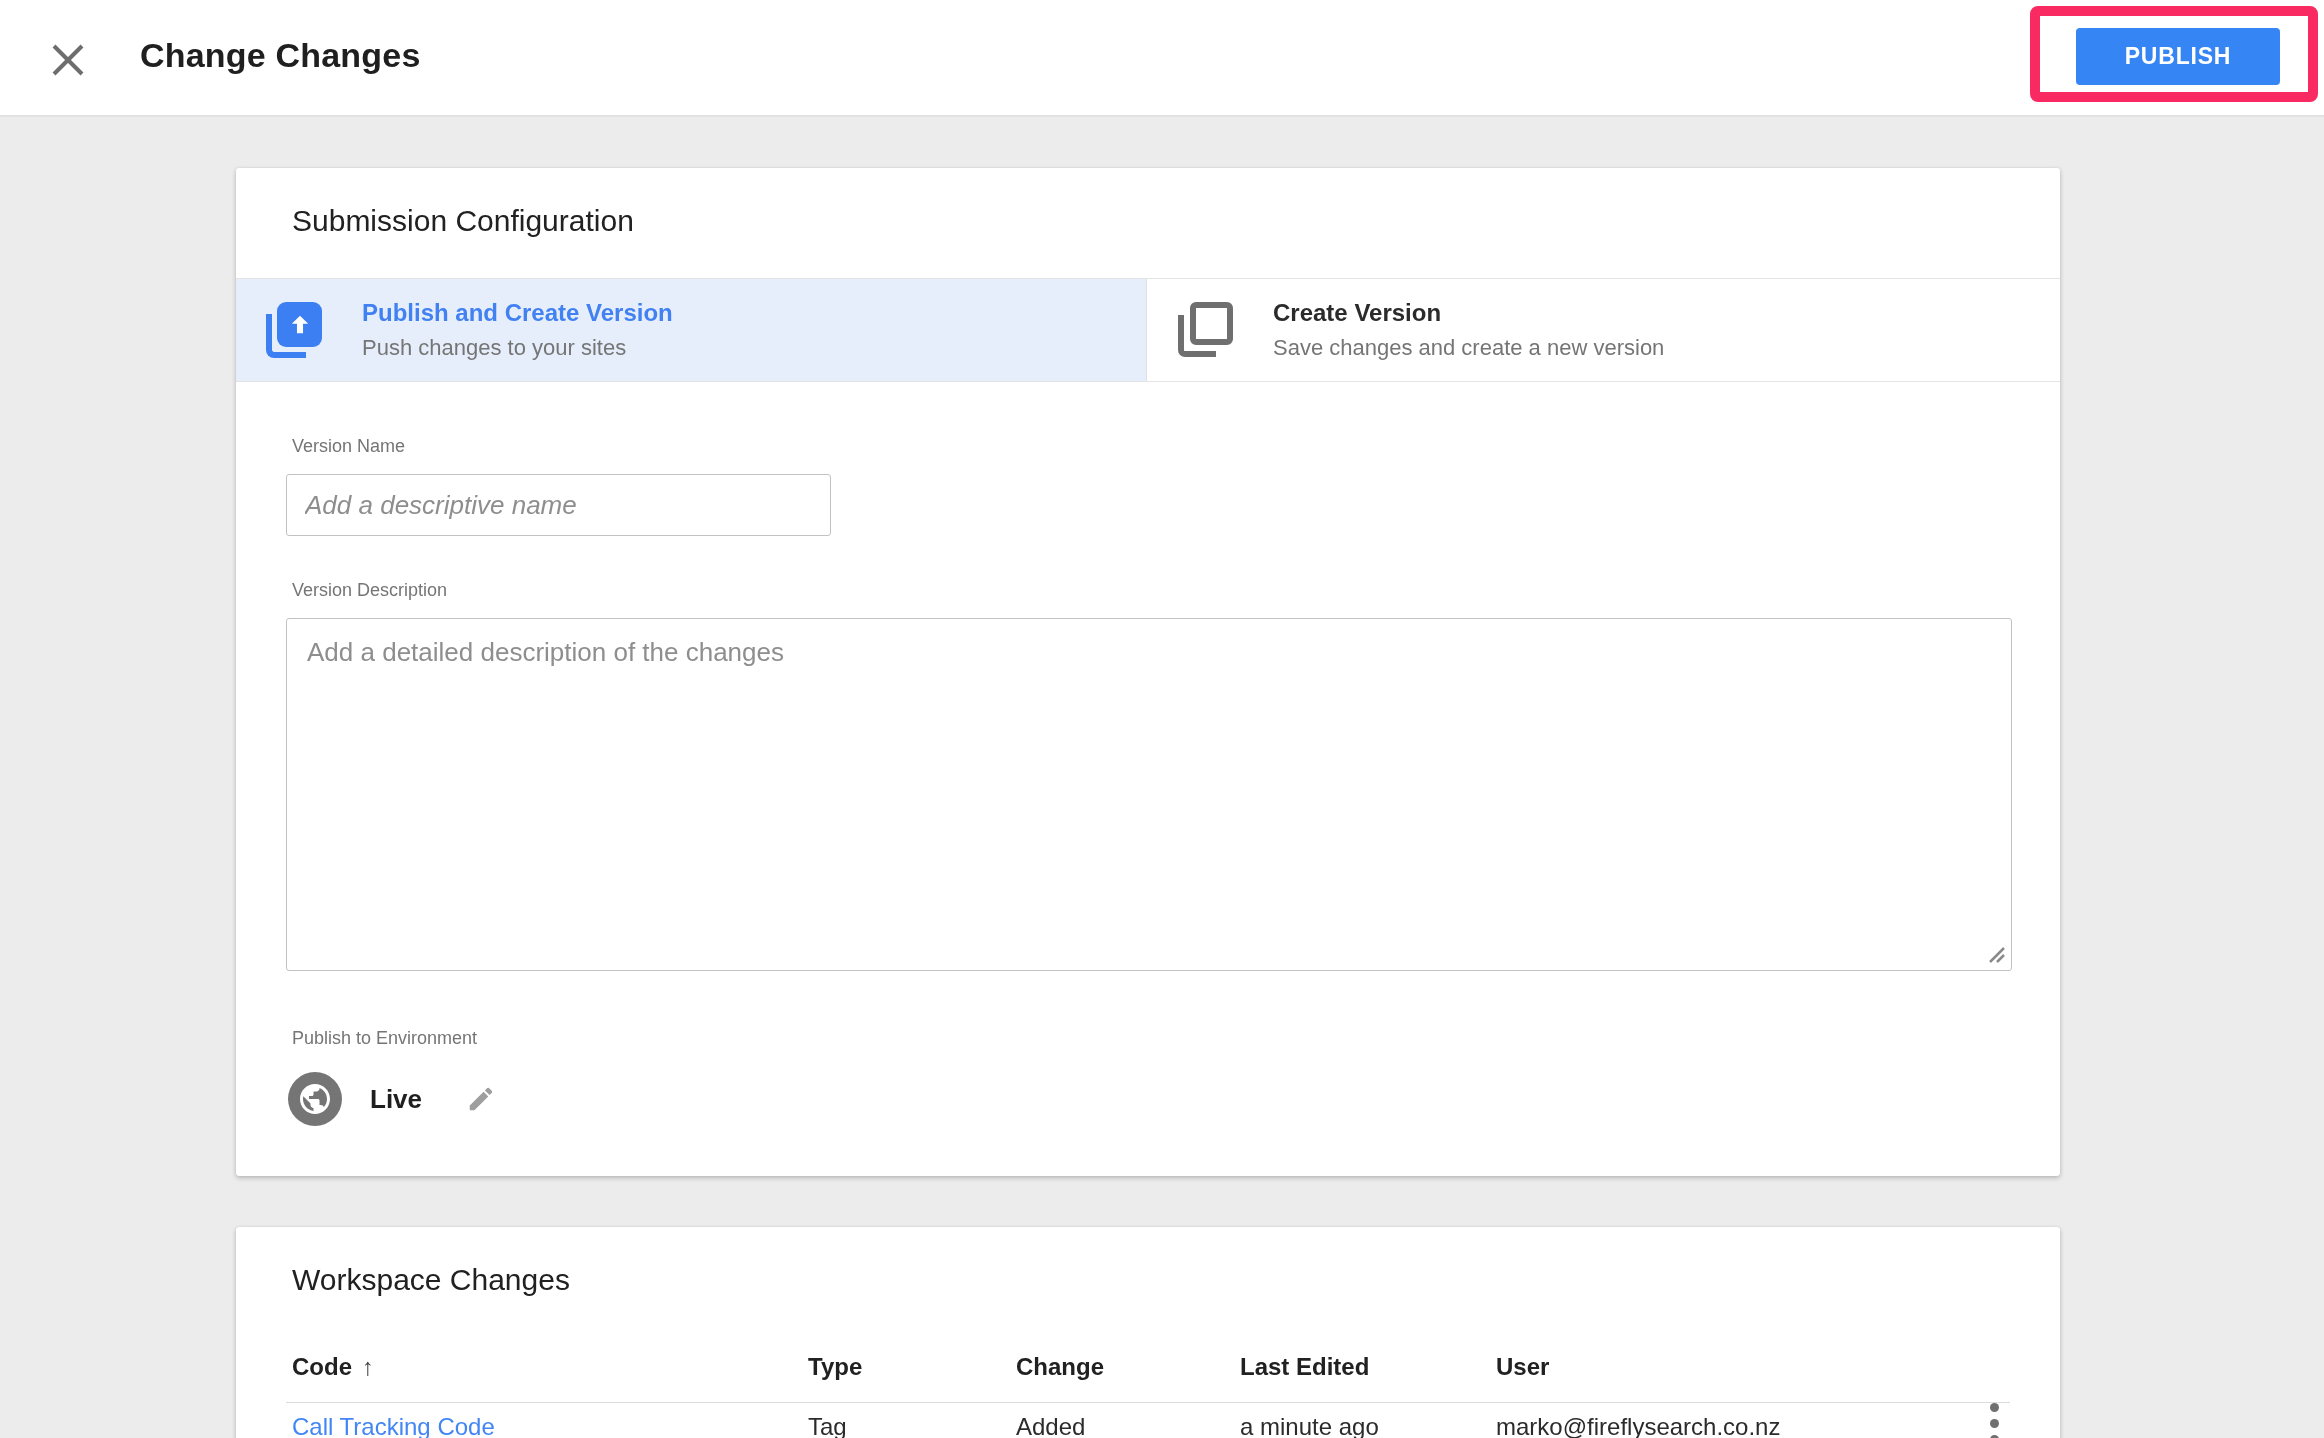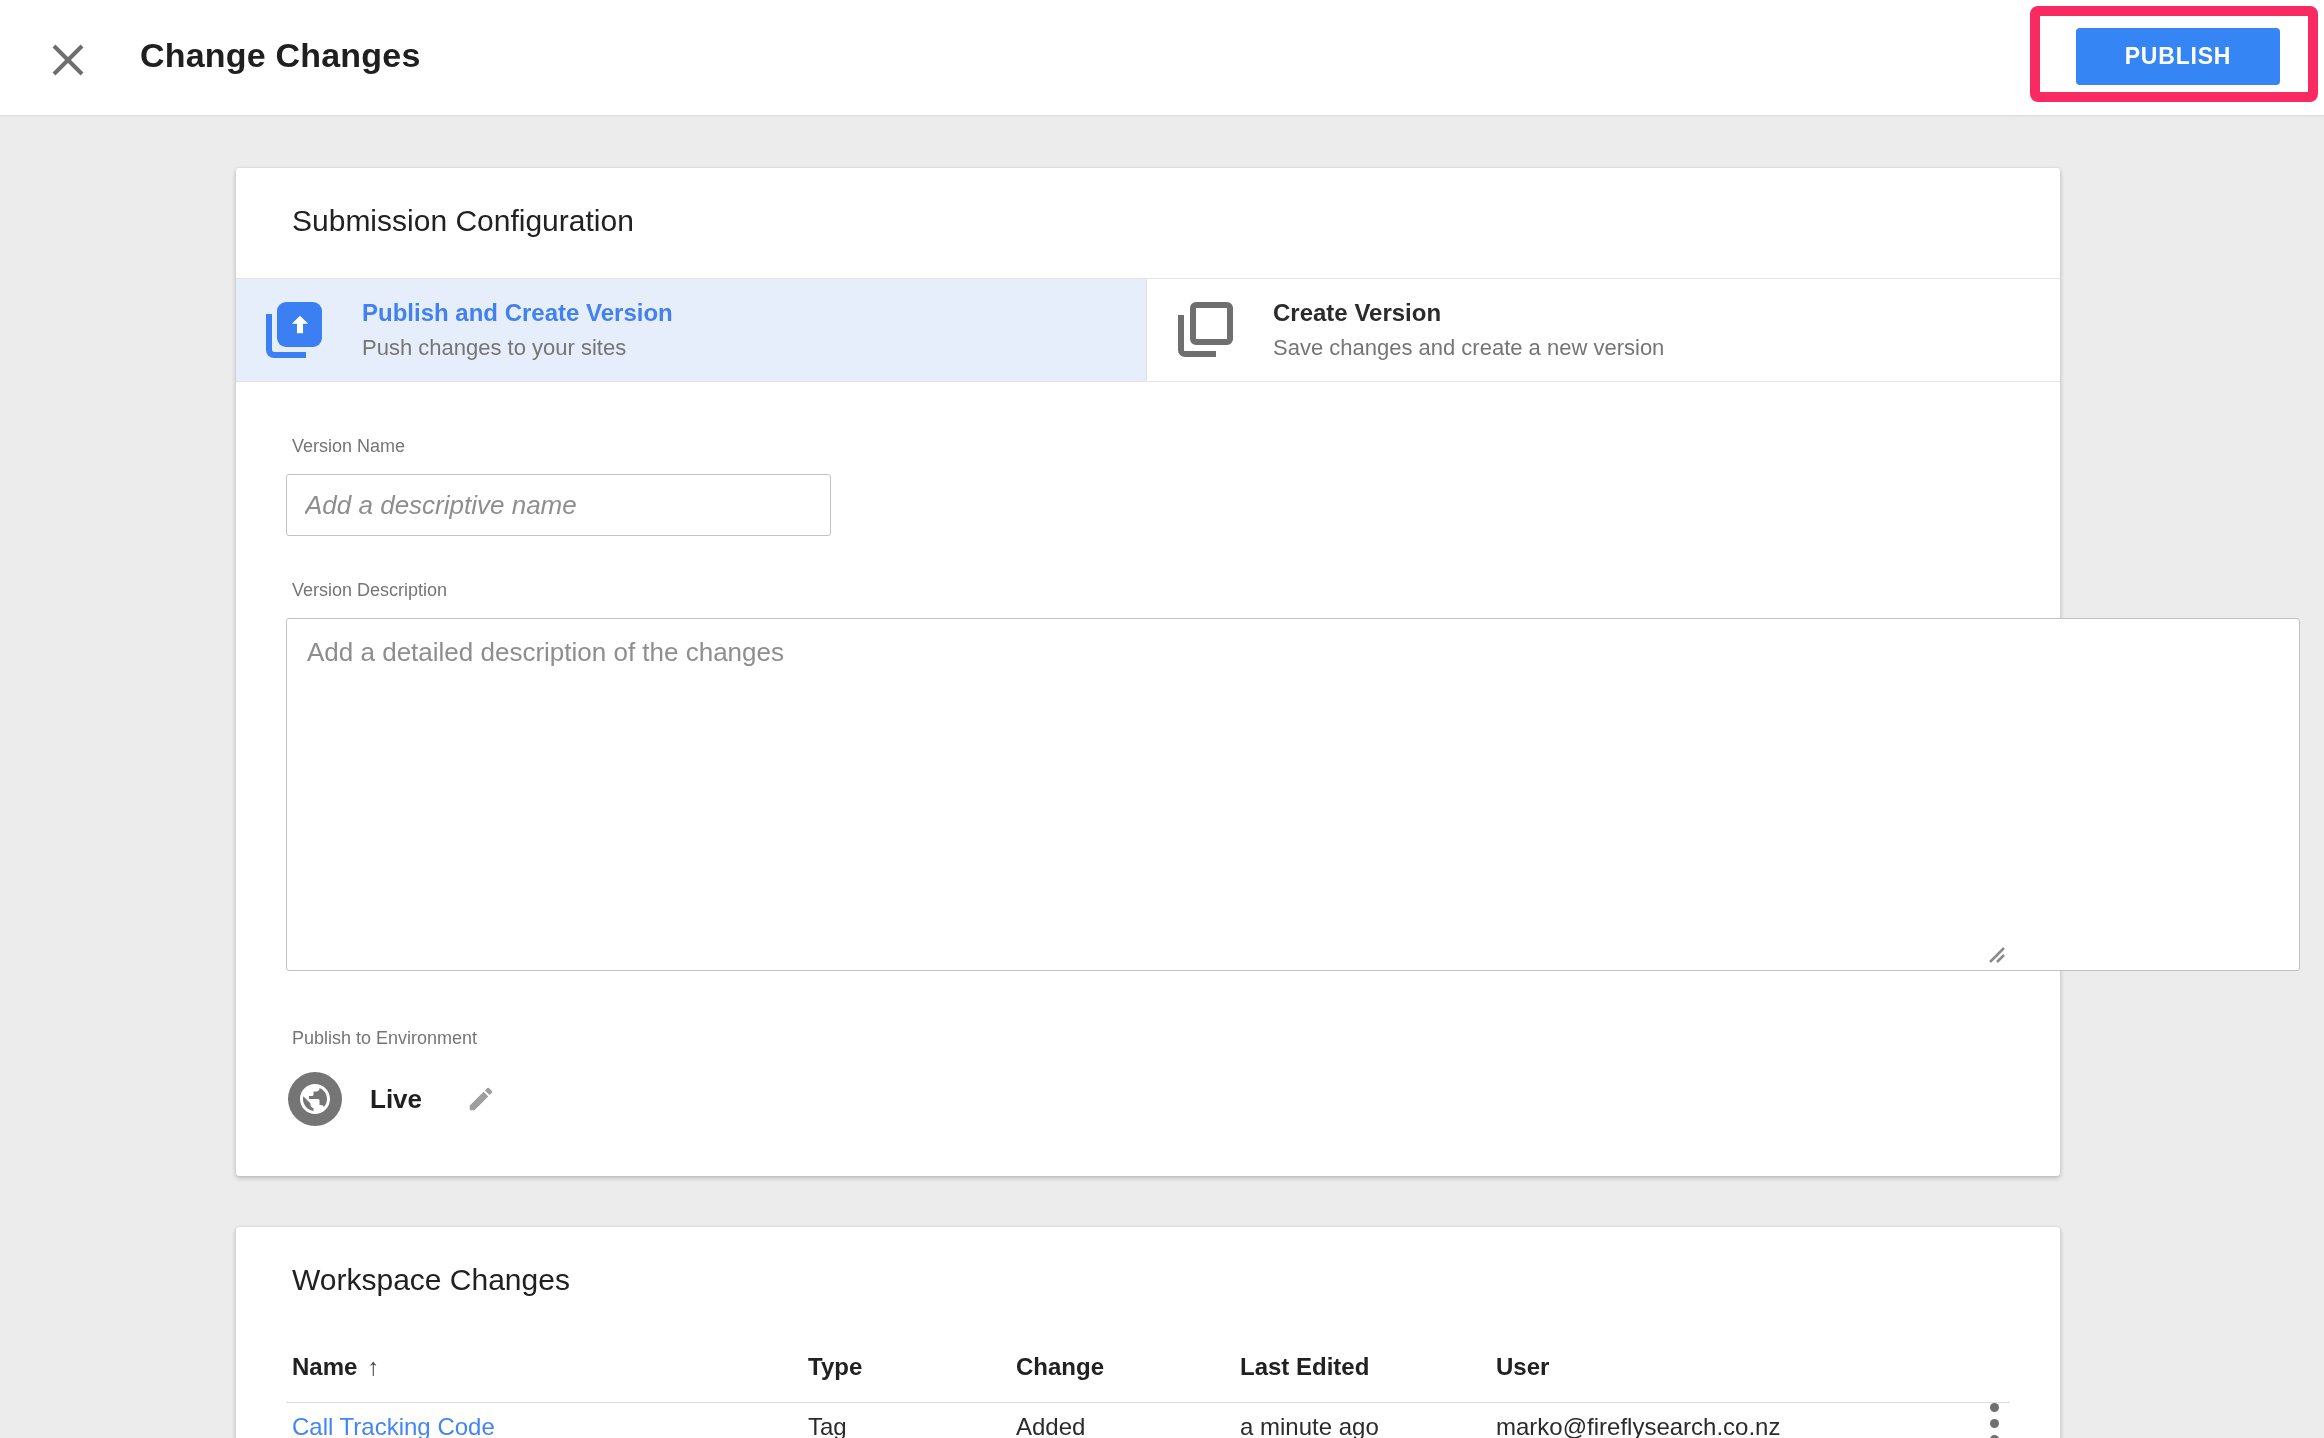--- a/index.html
+++ b/index.html
@@ -125,21 +125,21 @@
     width: 545px; height: 62px;
     border: 1px solid #c2c2c2; border-radius: 3px;
     padding: 0 18px;
     font-family: "Liberation Sans", sans-serif;
     font-size: 26px; color: #333;
     background: #fff;
     font-style: italic;
   }
   .txt-area {
     position: absolute; left: 50px; top: 450px;
-    width: 2014px; height: 353px;
+    width: 1726px; height: 353px;
     border: 1px solid #c2c2c2; border-radius: 3px;
     padding: 18px 20px;
     font-family: "Liberation Sans", sans-serif;
     font-size: 26px; color: #333;
     resize: none; background: #fff;
   }
   ::placeholder { color: #8e8e8e; opacity: 1; }
   .resize-handle { position: absolute; left: 1748px; top: 774px; }
 
   
@@ -255,21 +255,21 @@
         <path fill="#9e9e9e" d="M3 17.25V21h3.75L17.81 9.94l-3.75-3.75L3 17.25zM20.71 7.04c.39-.39.39-1.02 0-1.41l-2.34-2.34a.9959.9959 0 0 0-1.41 0l-1.83 1.83 3.75 3.75 1.83-1.83z"></path>
       </svg>
     </div>
   </div>
 </div>
 
 <div class="card card-changes">
   <div class="card-title">Workspace Changes</div>
 
   <div class="th th-name">
-    <span>Name</span><span class="sort-arrow">↑</span>
+    <span>Code</span><span class="sort-arrow">↑</span>
   </div>
   <div class="th th-type">Type</div>
   <div class="th th-change">Change</div>
   <div class="th th-edited">Last Edited</div>
   <div class="th th-user">User</div>
   <div class="thead-divider"></div>
 
   <div>
     <div class="td td-name">Call Tracking Code</div>
     <div class="td td-type">Tag</div>

